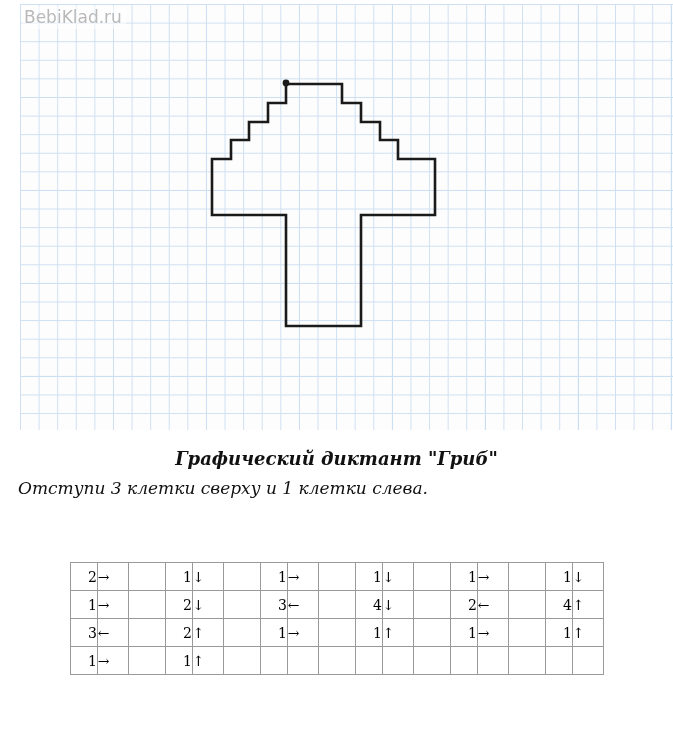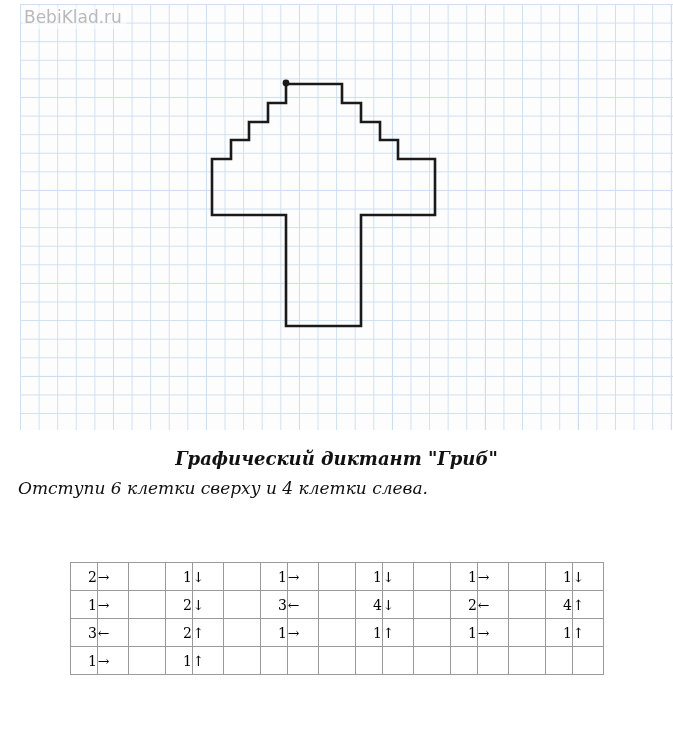--- a/index.html
+++ b/index.html
@@ -179,21 +179,21 @@
         270,84
       " fill="none" stroke="#1a1a1a" stroke-width="2.6" stroke-linejoin="miter" stroke-linecap="square"></polyline>
     <circle cx="270" cy="83" r="3.4" fill="#1a1a1a"></circle>
   </svg>
 
   <div class="watermark">BebiKlad.ru</div>
 </div>
 
 <div class="captions">
   <div class="caption-title">Графический диктант "Гриб"</div>
-  <div class="caption-line1">Отступи 6 клетки сверху и 4 клетки слева.</div>
+  <div class="caption-line1">Отступи 3 клетки сверху и 1 клетки слева.</div>
 </div>
 
 <div class="table-wrap">
   <table class="steps">
     <tbody>
       <tr>
         <td class="num">2</td>
         <td class="arr">→</td>
         <td class="pad"></td>
         <td class="num">1</td>

